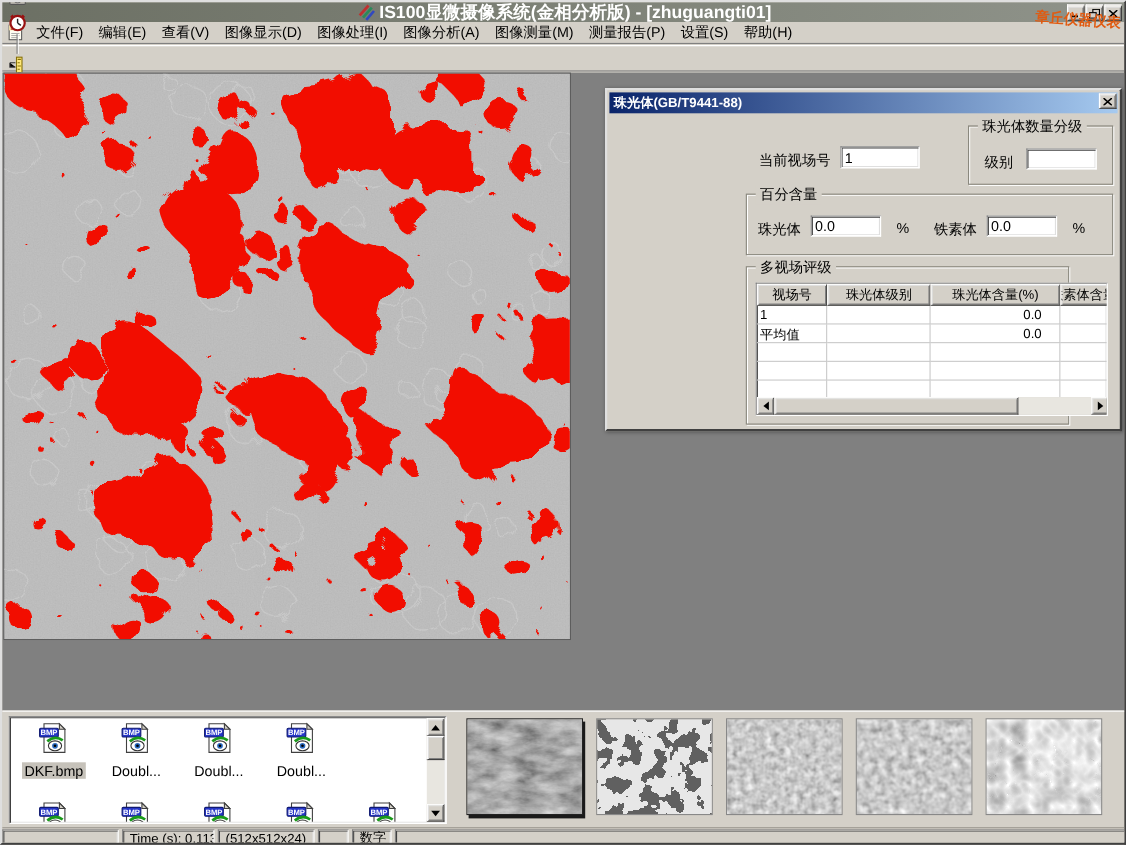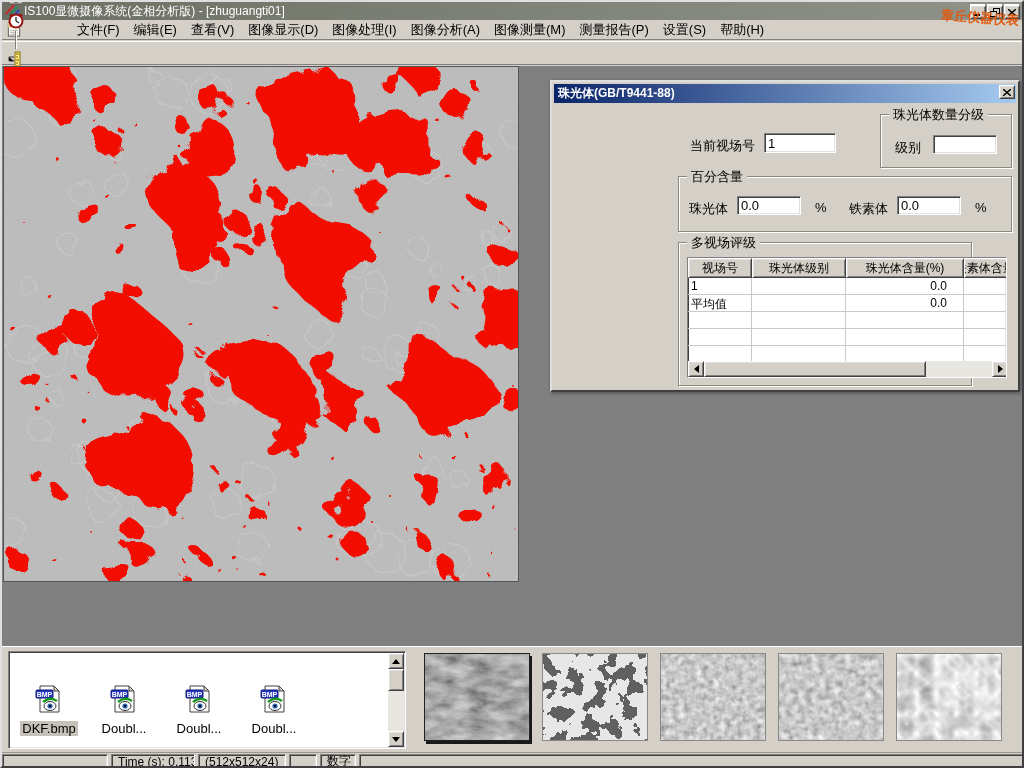--- a/index.html
+++ b/index.html
@@ -6,27 +6,27 @@
   *{box-sizing:border-box;font-family:"Liberation Sans","DejaVu Sans",sans-serif;}
   #win{position:relative;width:1024px;height:768px;background:#d4d0c8;overflow:hidden;
        border:2px solid;border-color:#dfdfdf #404040 #404040 #dfdfdf;}
   .abs{position:absolute;}
   .raised{background:#d4d0c8;border:1px solid;border-color:#fff #404040 #404040 #fff;
           box-shadow:inset 1px 1px 0 #dfdfdf,inset -1px -1px 0 #808080;}
   .sunken{border:1px solid;border-color:#808080 #fff #fff #808080;
           box-shadow:inset 1px 1px 0 #404040,inset -1px -1px 0 #dfdfdf;}
   
   #titlebar{left:0;top:0;width:100%;height:18px;background:linear-gradient(90deg,#6c7064,#8f938a);
-            display:flex;align-items:center;color:#fff;font-size:12px;font-weight:normal;padding-left:2px;}
+            display:flex;align-items:center;color:#fff;font-size:16px;font-weight:bold;padding-left:2px;justify-content:center;}
   #titlebar .t-ico{width:16px;height:16px;margin-right:4px;flex:0 0 auto;}
   .winbtn{width:16px;height:14px;display:flex;align-items:center;justify-content:center;padding:0;}
   #title-buttons{position:absolute;right:2px;top:2px;display:flex;gap:1px;}
   
   #menubar{left:0;top:18px;width:100%;height:20px;background:#d4d0c8;display:flex;align-items:center;
-           font-size:13px;border-bottom:1px solid #808080;gap:44px;}
+           font-size:13px;border-bottom:1px solid #808080;}
   .menu-item{padding:2px 7px;cursor:default;}
   #menu-doc-icon{width:18px;height:17px;margin:0 3px;}
   #mdi-buttons{position:absolute;right:2px;top:3px;display:flex;gap:1px;}
   
   #toolbar{left:0;top:39px;width:100%;height:24px;background:#d4d0c8;display:flex;align-items:center;
            border-bottom:1px solid #808080;box-shadow:inset 0 1px 0 #fff;padding-left:2px;}
   .tb-btn{width:24px;height:22px;display:flex;align-items:center;justify-content:center;}
   .tb-sep{width:2px;height:18px;border-left:1px solid #808080;border-right:1px solid #fff;margin:0 3px;}
   
   #workspace{left:0;top:64px;width:1024px;height:580px;background:#808080;}
@@ -63,21 +63,21 @@
   #mf-thumb{width:222px;height:16px;flex:0 0 auto;}
   #mf-track{flex:1 1 auto;background:#e8e6e0;}
   .tri{width:0;height:0;}
   .tri.l{border-top:4px solid transparent;border-bottom:4px solid transparent;border-right:5px solid #000;}
   .tri.r{border-top:4px solid transparent;border-bottom:4px solid transparent;border-left:5px solid #000;}
   .tri.u{border-left:4px solid transparent;border-right:4px solid transparent;border-bottom:5px solid #000;}
   .tri.d{border-left:4px solid transparent;border-right:4px solid transparent;border-top:5px solid #000;}
   
   #filepanel{left:0;top:644px;width:1024px;height:106px;background:#d4d0c8;border-top:1px solid #fff;}
   #filelist{position:absolute;left:6px;top:4px;width:398px;height:98px;background:#fff;overflow:hidden;}
-  #filelist-inner{position:absolute;left:1px;top:1px;right:17px;bottom:1px;overflow:hidden;margin-top:28px;}
+  #filelist-inner{position:absolute;left:1px;top:1px;right:17px;bottom:1px;overflow:hidden;}
   .file-item{position:absolute;width:74px;text-align:center;}
   .file-item svg{width:32px;height:32px;}
   .file-label{font-size:13px;white-space:nowrap;display:inline-block;padding:0 2px;}
   .file-label.sel{background:#c6c2ba;}
   #fl-scroll{position:absolute;right:1px;top:1px;width:16px;bottom:1px;background:#e8e6e0;}
   #fl-thumb{position:absolute;left:0;top:16px;width:16px;height:22px;}
   .thumb{position:absolute;top:6px;width:106px;height:88px;}
   .thumb svg{width:100%;height:100%;display:block;}
   .thumb{border:1px solid #888;}
   .thumb.sel{border:1px solid #222;box-shadow:2px 3px 0 #1a1a1a;}

